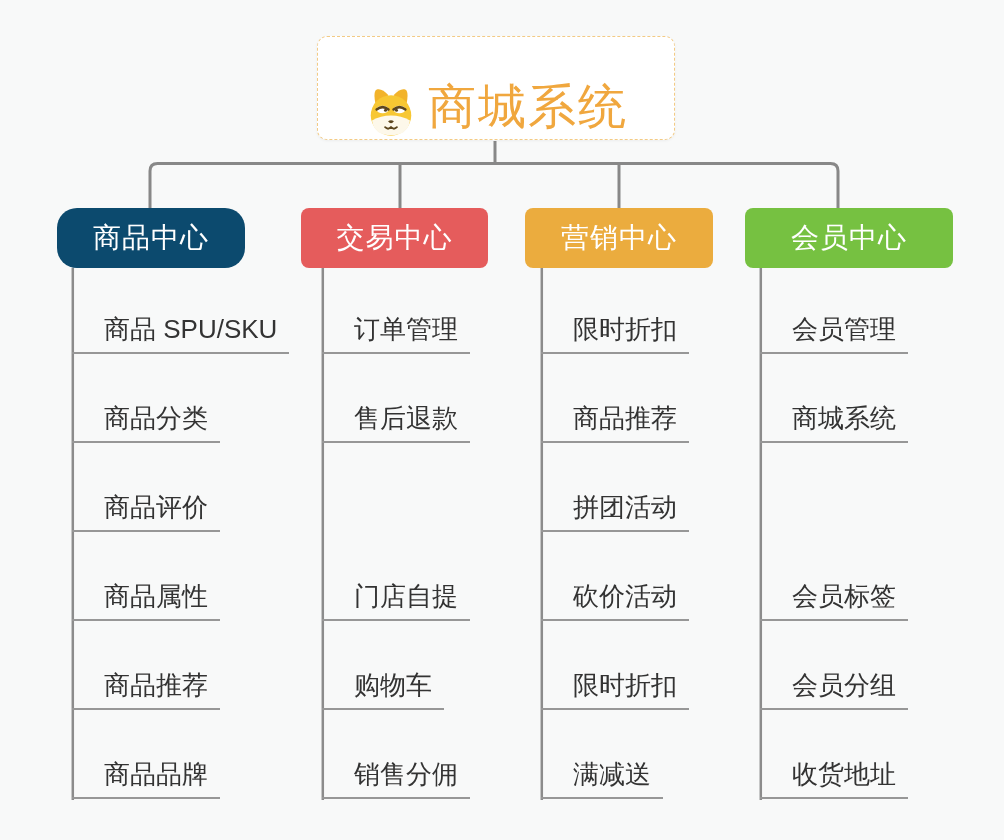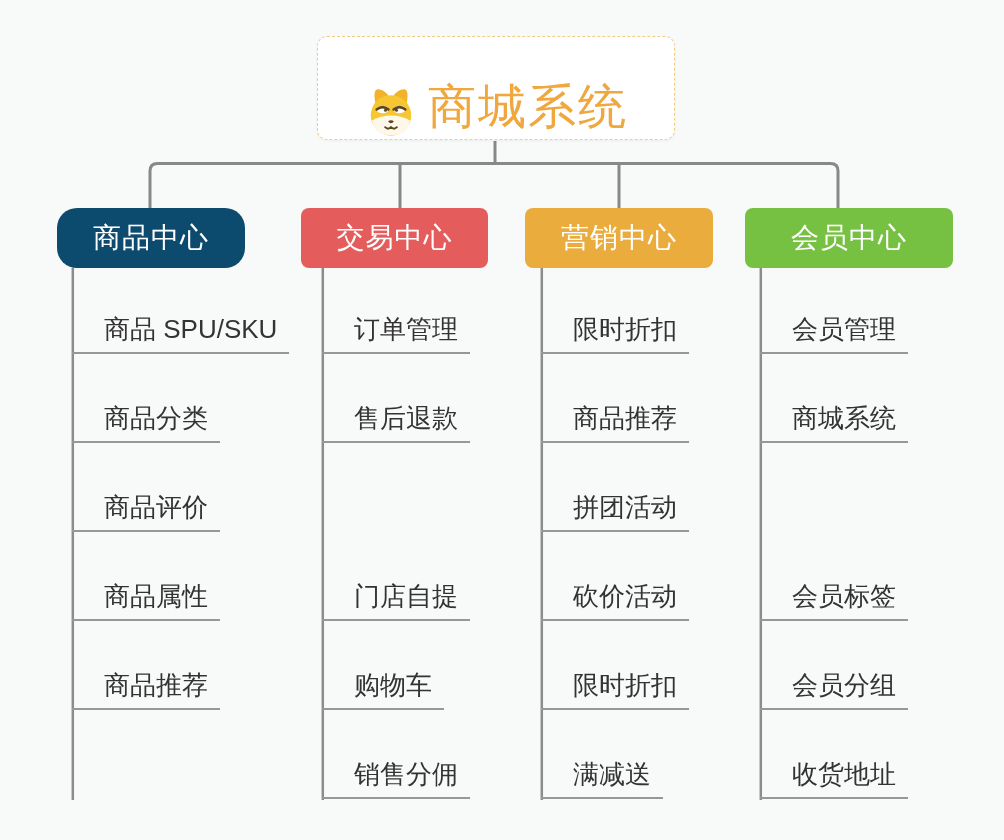--- a/index.html
+++ b/index.html
@@ -87,20 +87,21 @@
   </div>
   <div class="branch b3" style="background: rgb(118, 193, 65);">
     <span>会员中心</span>
   </div>
 
   <div class="item c0 r0">商品 SPU/SKU</div>
   <div class="item c0 r1">商品分类</div>
   <div class="item c0 r3">商品属性</div>
   <div class="item c0 r2">商品评价</div>
   <div class="item c0 r4">商品推荐</div>
+  <div class="item c0 r5">商品品牌</div>
 
   <div class="item c1 r0">订单管理</div>
   <div class="item c1 r1">售后退款</div>
   <div class="item c1 r3">门店自提</div>
   <div class="item c1 r4">购物车</div>
   <div class="item c1 r5">销售分佣</div>
 
   <div class="item c2 r0">限时折扣</div>
   <div class="item c2 r1">商品推荐</div>
   <div class="item c2 r2">拼团活动</div>

